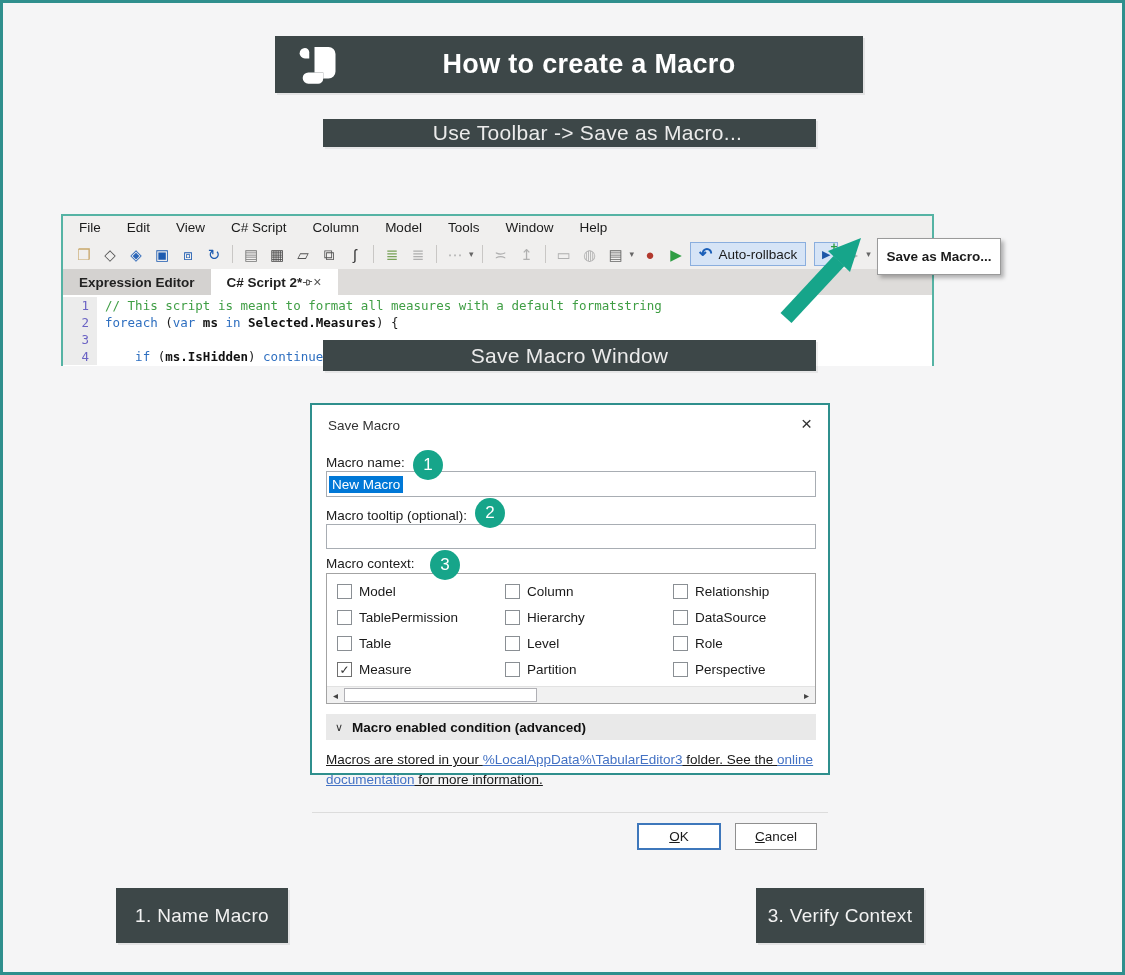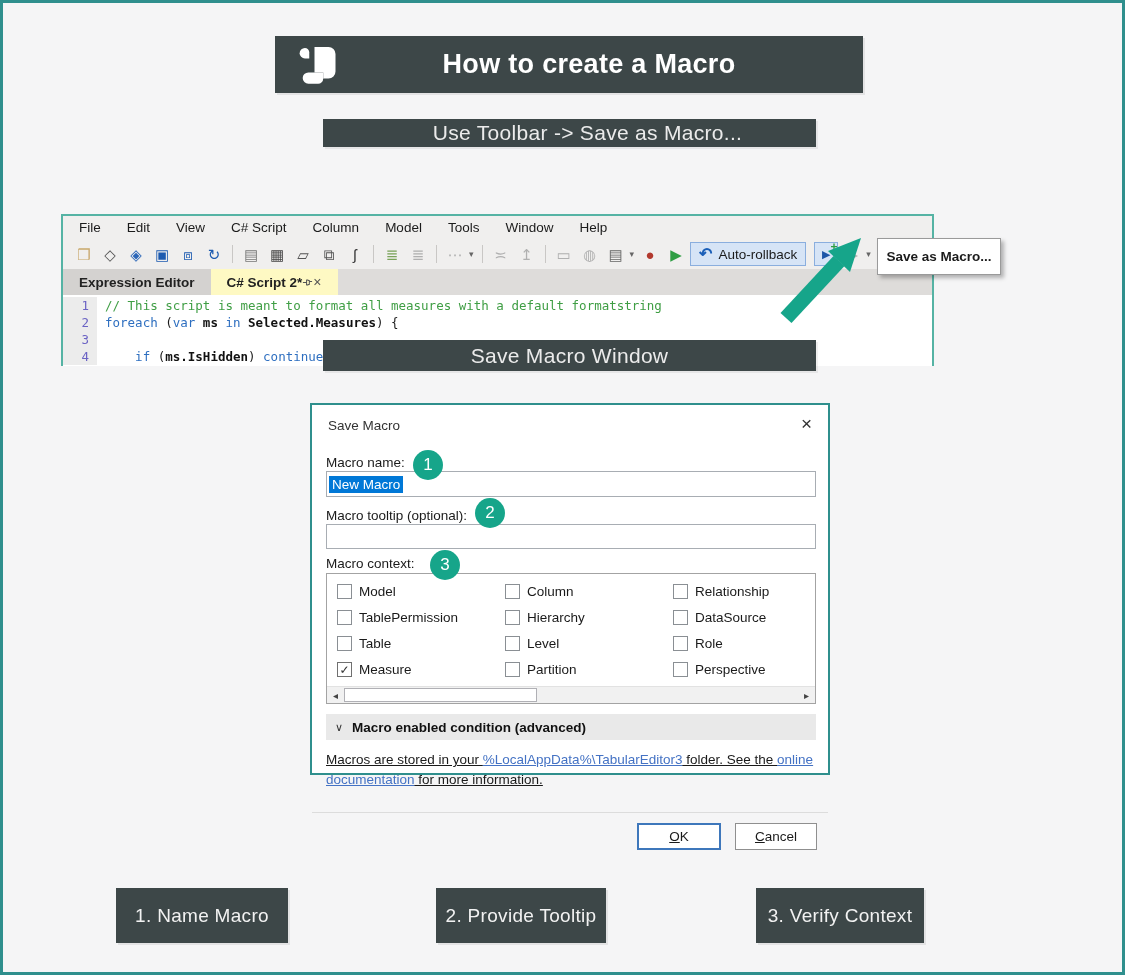--- a/index.html
+++ b/index.html
@@ -38,21 +38,21 @@
   .dd { font-size:9px; color:#666; margin:0 3px 0 1px; }
   .tb-btn.hl { background:#d6e4f6; border:1px solid #8aaede; }
   .tb-btn.wide { padding:0 8px; gap:6px; font-size:13.5px; color:#1b1b1b; }
   .glyph.rollback { color:#1b5fb8; font-weight:bold; font-size:16px; }
   .glyph.macroplay { color:#1c56a8; font-size:11px; position:relative; }
   .glyph.macroplay i { position:absolute; right:-7px; top:-8px; font-style:normal;
     color:#2f9e44; font-weight:bold; font-size:12px; }
   .tabbar { height:26px; background:#dedcda; display:flex; align-items:flex-end; }
   .tab { height:26px; display:flex; align-items:center; padding:0 16px;
     font-size:13.5px; font-weight:bold; color:#222; background:#d4d2d0; }
-  .tab.active { background:#fef9c3; gap:0; }
+  .tab.active { background:#ffffff; gap:0; }
   .tabx { font-size:14px; color:#555; font-weight:normal; }
   .code { background:#ffffff; height:71px; font-family:"DejaVu Sans Mono", monospace;
     font-size:12.5px; line-height:17px; padding-top:2px; }
   .code-line { display:flex; }
   .ln { width:34px; text-align:right; padding-right:8px; color:#6b63c4; background:#ececec; flex:none; }
   .ct { white-space:pre; padding-left:8px; color:#1a1a1a; }
   .c-com { color:#3f9e44; }
   .c-kw  { color:#2e6fc0; }
   .c-id  { color:#111; font-weight:bold; }
   .c-pl  { color:#1a1a1a; }
@@ -323,16 +323,15 @@
           <span>ancel</span>
         </button>
     </div>
 
     <span class="badge bg1">1</span>
     <span class="badge bg2">2</span>
     <span class="badge bg3">3</span>
   </div>
 
   <div class="step s1">1. Name Macro</div>
-  <div class="step s2">2. Provide Tooltip</div>
   <div class="step s3">3. Verify Context</div>
 
 </div>
 
 </body></html>

